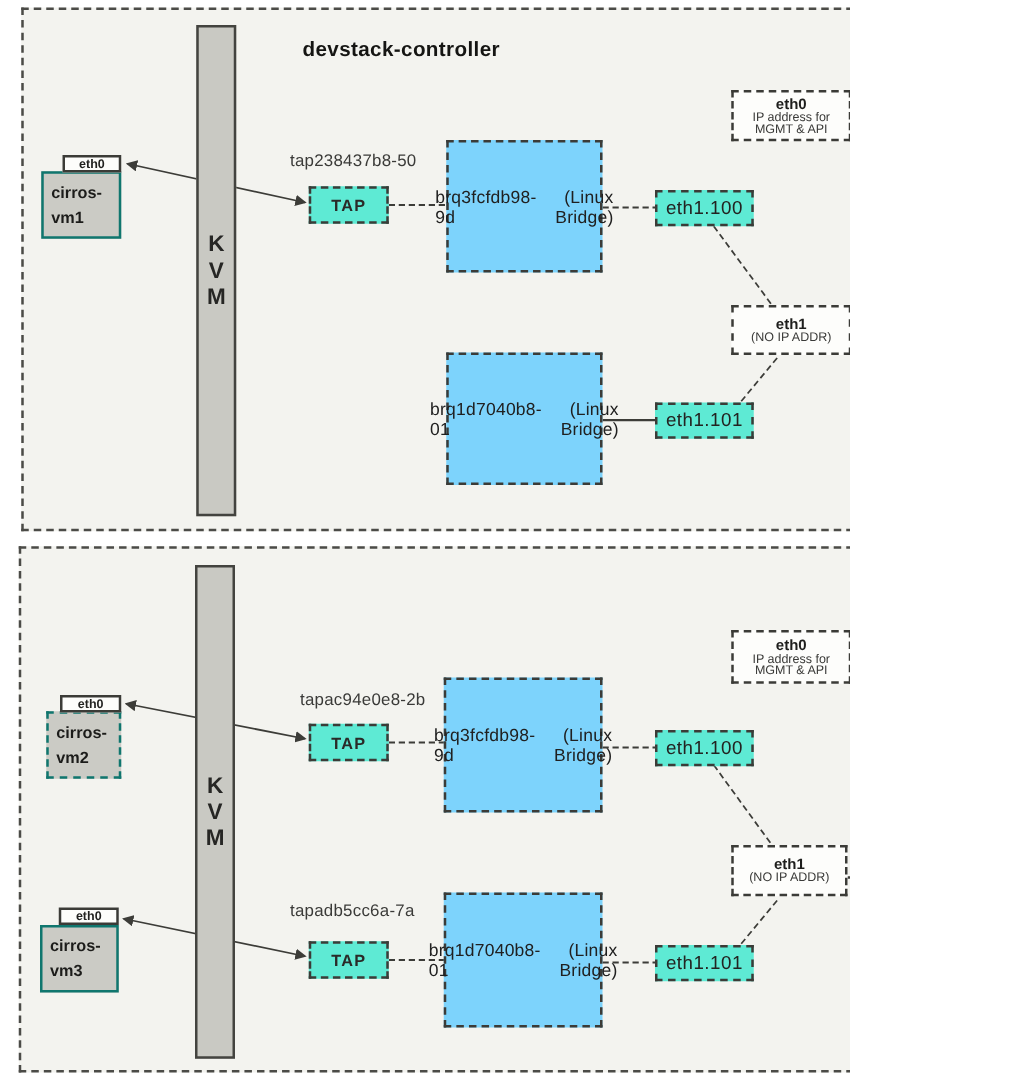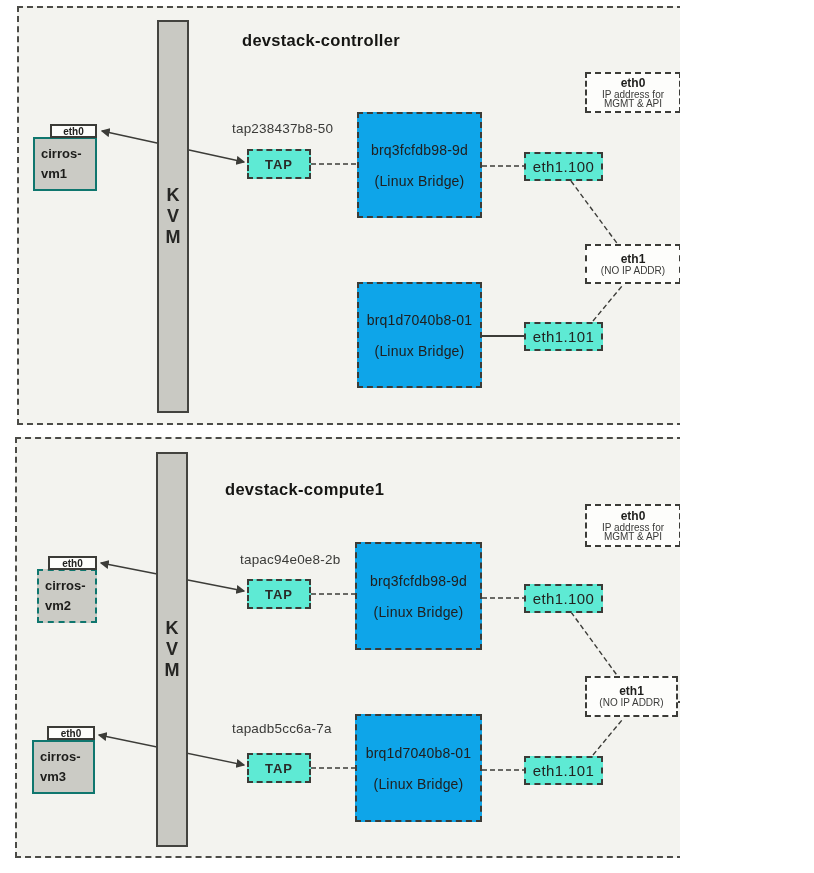--- a/index.html
+++ b/index.html
@@ -28,22 +28,22 @@
     font-weight:bold;font-size:13px;line-height:20px;padding:5px 0 0 6px;color:#1c1c1a;
   }
   .vm-box.dashed{border-style:dashed;}
   .tap-label{position:absolute;z-index:2;font-size:13.5px;color:#3a3a38;letter-spacing:.2px;}
   .tap-box{
     position:absolute;z-index:2;background:#5eead4;border:2px dashed #3b3b37;box-sizing:border-box;
     display:flex;align-items:center;justify-content:center;
     font-weight:bold;font-size:13px;letter-spacing:1px;color:#2a2a28;
   }
   .bridge{
-    position:absolute;z-index:2;background:#0ea5e9;border:2px dashed #3b3b37;box-sizing:border-box;
-    display:flex;flex-direction:column;align-items:center;justify-content:center;gap:15px;
+    position:absolute;z-index:2;background:#7dd3fc;border:2px dashed #3b3b37;box-sizing:border-box;
+    display:flex;align-items:center;justify-content:center;gap:15px;
   }
   .bridge .bname{font-size:14px;color:#202020;letter-spacing:.2px;}
   .bridge .bkind{font-size:14px;color:#202020;letter-spacing:.2px;text-align:right;}
   .vlan{
     position:absolute;z-index:2;background:#5eead4;border:2px dashed #3b3b37;box-sizing:border-box;
     display:flex;align-items:center;justify-content:center;font-size:15px;color:#232321;letter-spacing:.4px;
   }
   .ethbox{
     position:absolute;z-index:2;background:#fdfdfb;border:2px dashed #3b3b37;box-sizing:border-box;
     display:flex;flex-direction:column;align-items:center;justify-content:center;
@@ -126,21 +126,20 @@
   <div class="ethbox" style="left:585px;top:72px;width:96px;height:41px">
     <div class="ename">eth0</div>
     <div class="edesc">IP address for</div>
     <div class="edesc">MGMT &amp; API</div>
   </div>
   <div class="ethbox" style="left:585px;top:244px;width:96px;height:40px">
     <div class="ename">eth1</div>
     <div class="edesc">(NO IP ADDR)</div>
   </div>
 
-  <div class="host-title" style="left:225px;top:480px">devstack-compute1</div>
 
   <div class="kvm" style="left:156px;top:452px;width:32px;height:395px">
     <span>K</span>
     <span>V</span>
     <span>M</span>
   </div>
 
   <div class="vm-tab" style="left:48px;top:556px;width:49px;height:14px">eth0</div>
   <div class="vm-box dashed" style="left:37px;top:569px;width:60px;height:54px">
     <div>cirros-</div>

